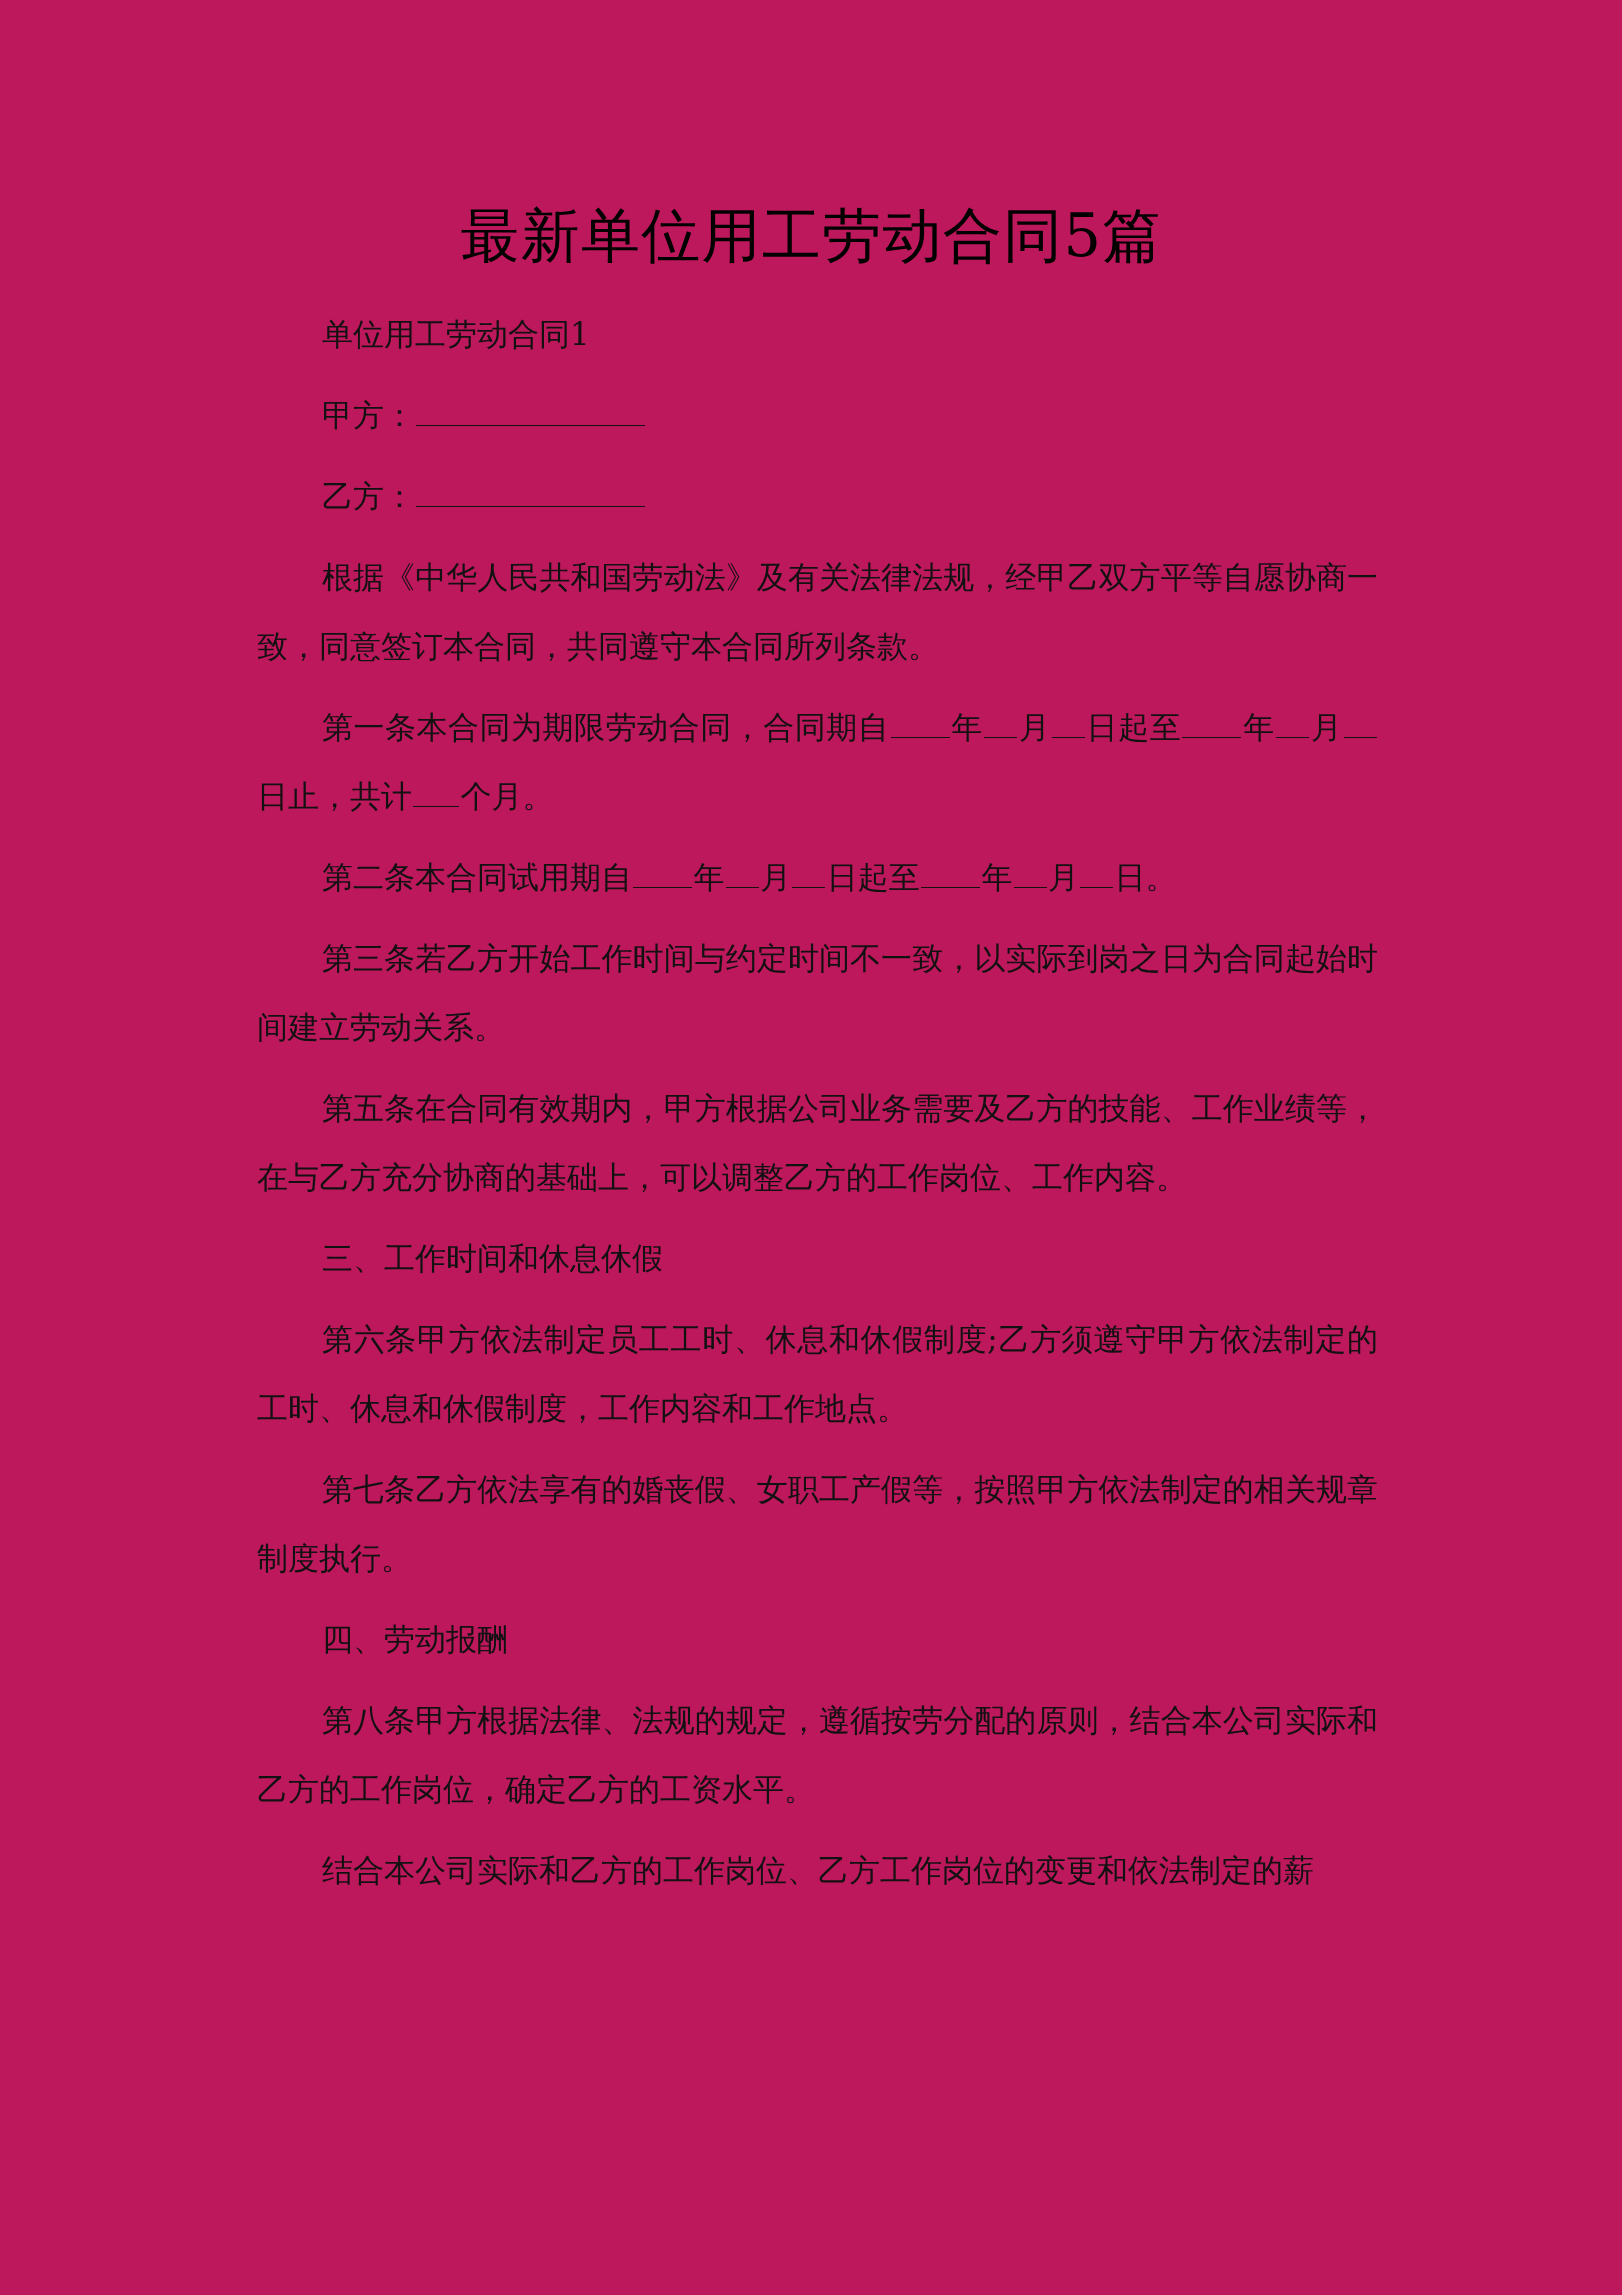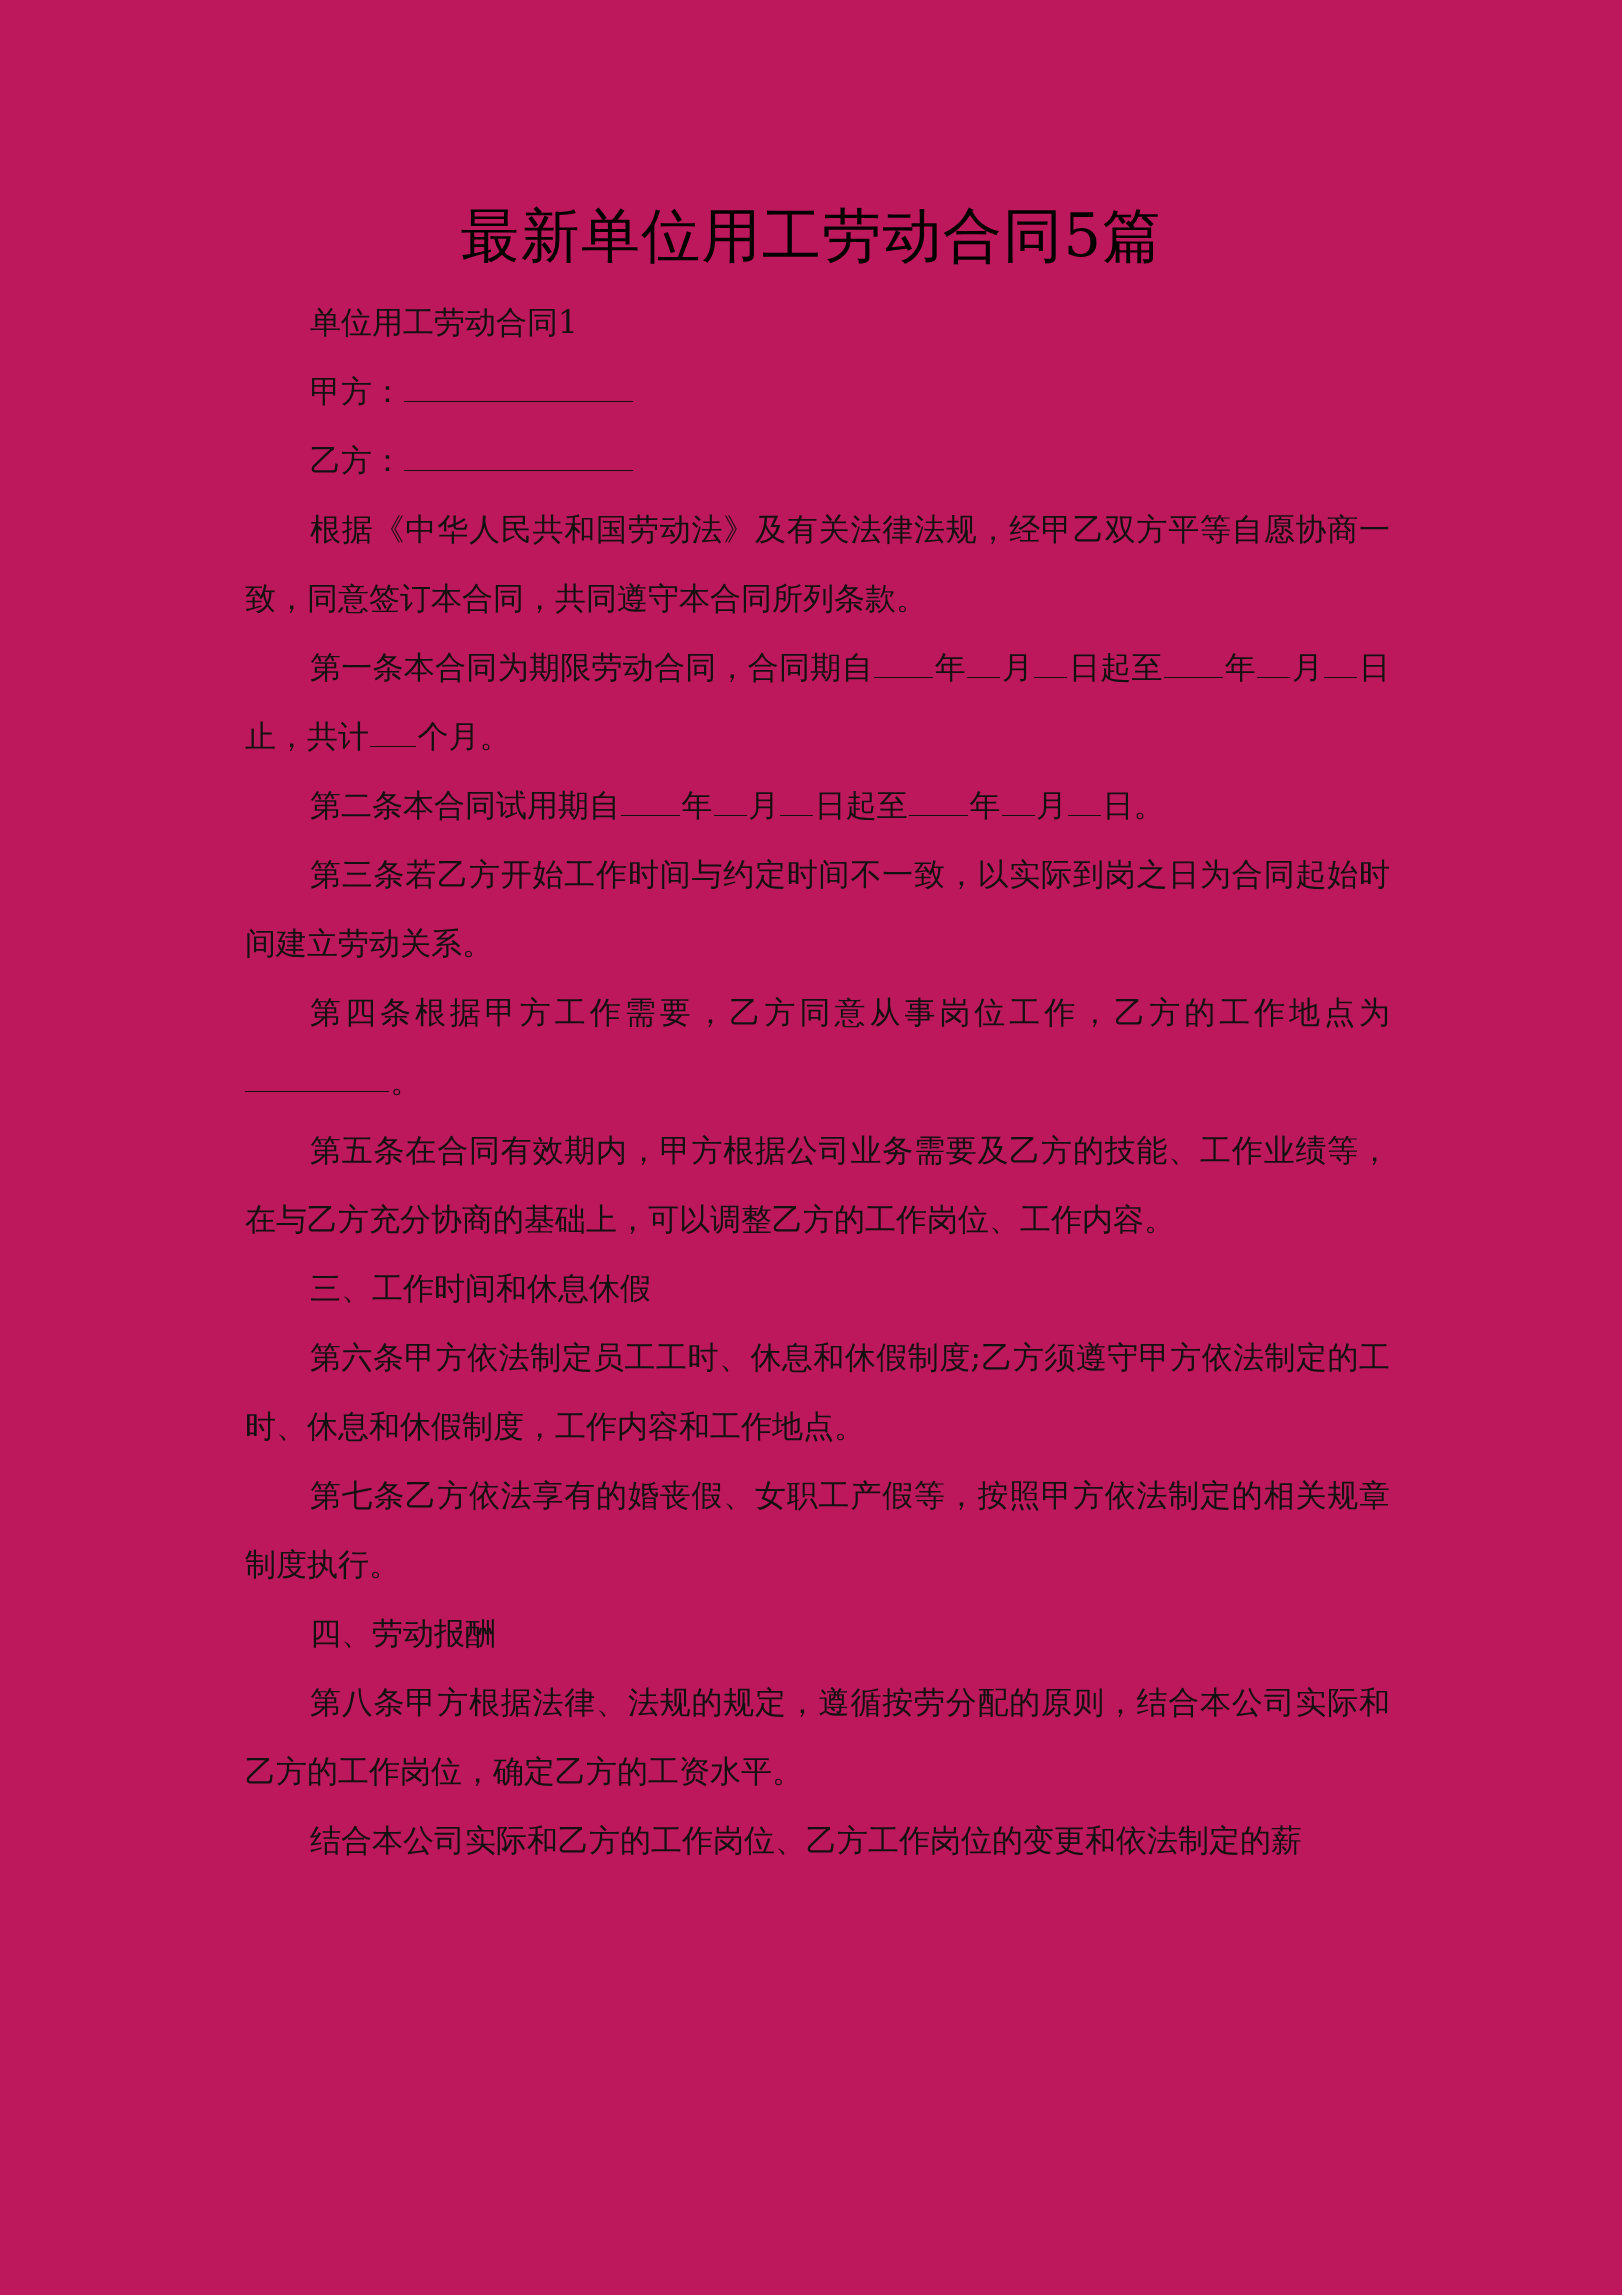--- a/index.html
+++ b/index.html
@@ -11,21 +11,21 @@
     .page { position: absolute; left: 0; top: 0; width: 1623px; height: 2295px; background: #be185d; }
     .title {
       position: absolute; left: 0; width: 1623px; top: 196px;
       text-align: center; font-size: 59px; line-height: 79px; font-weight: normal;
       letter-spacing: 1.3px; color: #000;
     }
     .body-text {
       position: absolute; left: 245px; width: 1145px; top: 288px;
       font-size: 31px; line-height: 69px;
     }
-    .p { margin: 0; text-align: justify; text-align-last: left; }
+    .p { margin: 12px; text-align: justify; text-align-last: left; }
     .p.indent { text-indent: 65px; }
     .blank {
       display: inline-block; border-bottom: 1.3px solid #111; height: 29px;
       vertical-align: baseline; margin: 0 1.3px;
     }
     .blank.long { width: 229px; }
     .blank.loc { width: 144px; margin-left: 0; }
     .blank.y { width: 59px; }
     .blank.s { width: 33px; }
     .blank.m { width: 46px; }
@@ -43,21 +43,20 @@
     <p class="p indent"><span>乙方：</span><span class="blank long"></span></p>
 
     <p class="p indent">根据《中华人民共和国劳动法》及有关法律法规，经甲乙双方平等自愿协商一致，同意签订本合同，共同遵守本合同所列条款。</p>
 
     <p class="p indent"><span>第一条本合同为期限劳动合同，合同期自</span><span class="blank y"></span><span>年</span><span class="blank s"></span><span>月</span><span class="blank s"></span><span>日起至</span><span class="blank y"></span><span>年</span><span class="blank s"></span><span>月</span><span class="blank s"></span><span>日止，共计</span><span class="blank m"></span><span>个月。</span></p>
 
     <p class="p indent"><span>第二条本合同试用期自</span><span class="blank y"></span><span>年</span><span class="blank s"></span><span>月</span><span class="blank s"></span><span>日起至</span><span class="blank y"></span><span>年</span><span class="blank s"></span><span>月</span><span class="blank s"></span><span>日。</span></p>
 
     <p class="p indent">第三条若乙方开始工作时间与约定时间不一致，以实际到岗之日为合同起始时间建立劳动关系。</p>
 
-    <p class="p indent"><span>第四条根据甲方工作需要，乙方同意从事岗位工作，乙方的工作地点为</span><span class="blank loc"></span><span>。</span></p>
     <p class="p indent">第五条在合同有效期内，甲方根据公司业务需要及乙方的技能、工作业绩等，在与乙方充分协商的基础上，可以调整乙方的工作岗位、工作内容。</p>
 
     <p class="p indent">三、工作时间和休息休假</p>
     <p class="p indent">第六条甲方依法制定员工工时、休息和休假制度;乙方须遵守甲方依法制定的工时、休息和休假制度，工作内容和工作地点。</p>
     <p class="p indent">第七条乙方依法享有的婚丧假、女职工产假等，按照甲方依法制定的相关规章制度执行。</p>
 
     <p class="p indent">四、劳动报酬</p>
     <p class="p indent">第八条甲方根据法律、法规的规定，遵循按劳分配的原则，结合本公司实际和乙方的工作岗位，确定乙方的工资水平。</p>
     <p class="p indent">结合本公司实际和乙方的工作岗位、乙方工作岗位的变更和依法制定的薪</p>
   </div>

